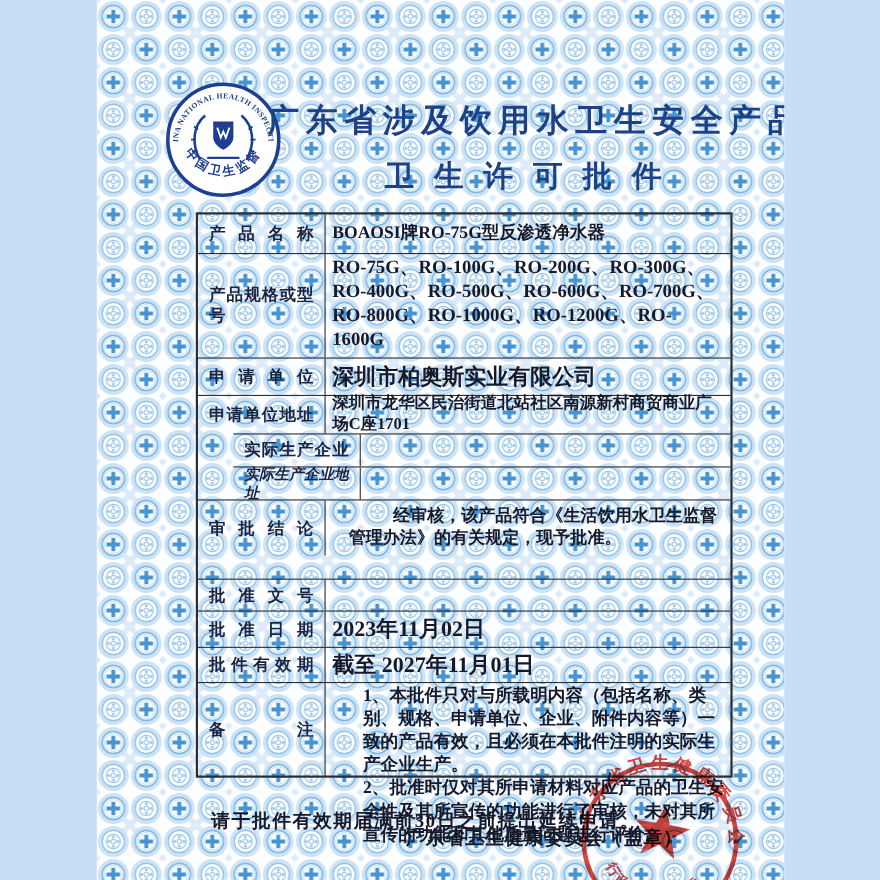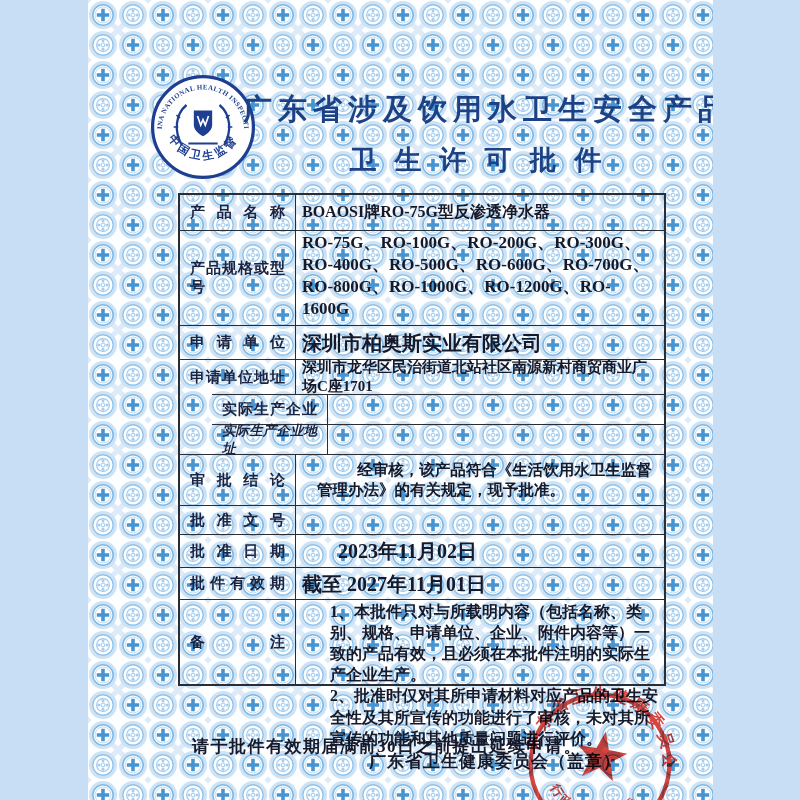--- a/index.html
+++ b/index.html
@@ -35,21 +35,21 @@
     display:flex;flex-direction:column;justify-content:center;
   }
   .tl span{display:block;text-align:justify;text-align-last:justify;}
   .tl.small span{font-size:13.5px;font-style:italic;}
   .tv{
     flex:1;box-sizing:border-box;padding:1px 6px;
     font-size:20px;font-weight:bold;color:#15192a;
     display:flex;flex-direction:column;justify-content:center;line-height:1.3;
   }
   .h35{height:35px;} .h34{height:34px;} .h94{height:94px;} .h33{height:33px;}
-  .h29{height:29px;margin-left:32px;} .h50{height:50px;gap:15px;} .h28{height:28px;} .h32{height:32px;gap:36px;}
+  .h29{height:29px;margin-left:32px;} .h50{height:50px;gap:15px;} .h28{height:28px;margin-top:21px;} .h32{height:32px;}
   .h31{height:31px;font-family:Liberation Serif, serif;} .h84{height:84px;}
   .tv.top{justify-content:flex-start;}
   .tv.fs12{font-size:16px;} .tv.fs11{font-size:15px;} .tv.fs17{font-size:17px;}
   .tv.fs15{font-size:15.5px;}
   .tv.indent{text-indent:2.6em;}
   .pre{white-space:pre-wrap;line-height:1.32;margin-left:28px;}
 
   
   .renewal{position:absolute;left:104px;top:711px;font-size:17px;font-weight:bold;
     color:#15192a;letter-spacing:1.5px;margin-top:24px;}

